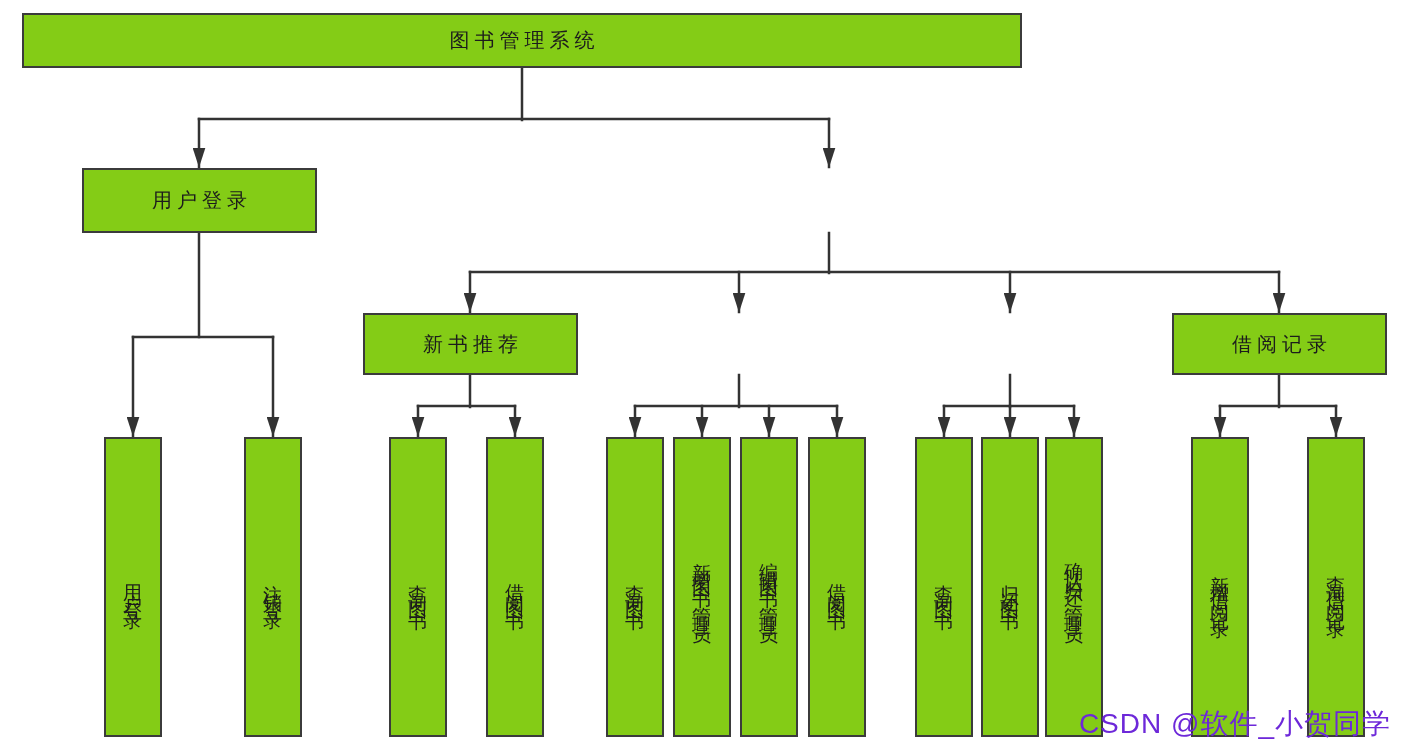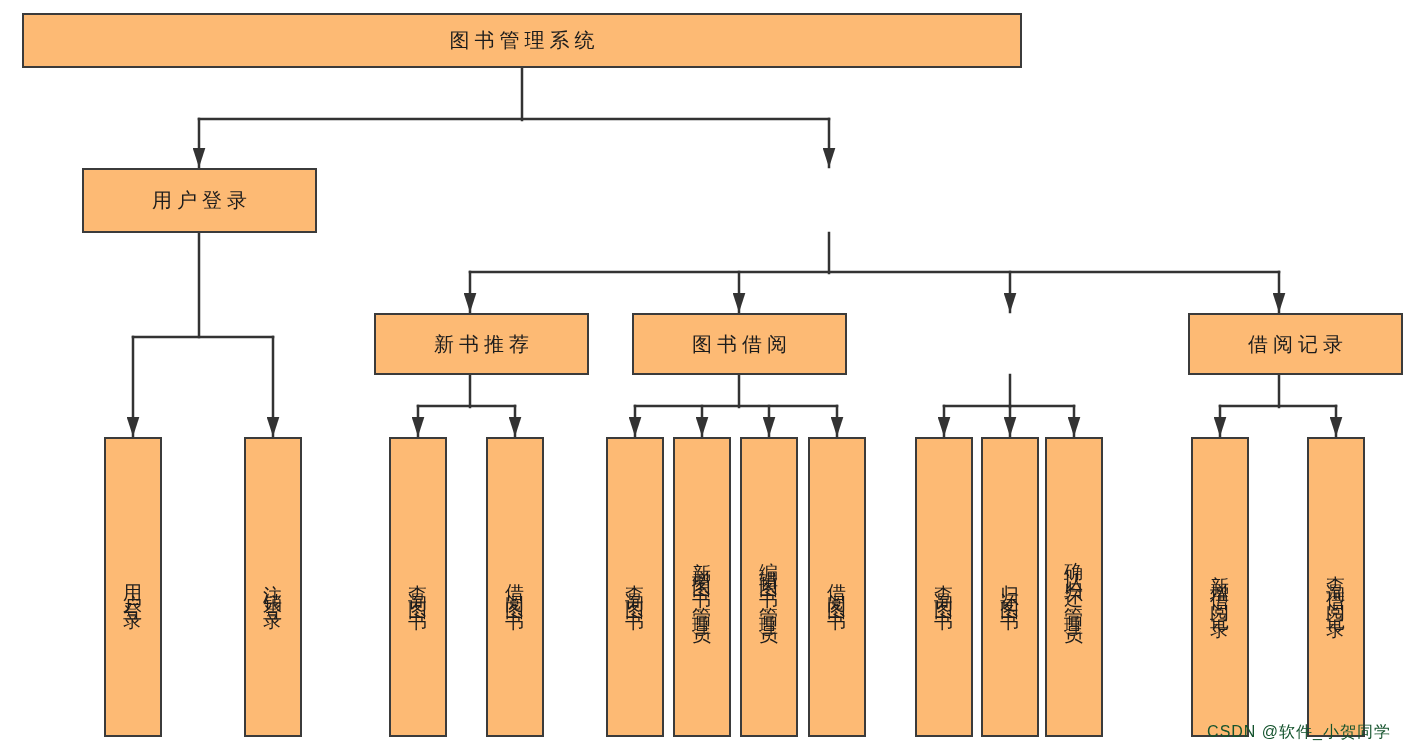--- a/index.html
+++ b/index.html
@@ -5,59 +5,59 @@
   html,body{margin:0;padding:0;background:#ffffff;}
   .canvas{
     position:relative;width:1405px;height:747px;background:#ffffff;
     font-family:"Liberation Sans","DejaVu Sans",sans-serif;color:#1c1c1c;overflow:hidden;
   }
   svg.connectors{position:absolute;left:0;top:0;width:1405px;height:747px;}
   svg.connectors path.ln, svg.connectors line.ln{
     stroke:#333333;stroke-width:2.5;fill:none;stroke-linecap:square;
   }
   .node{
-    position:absolute;background:#fdba74;border:2px solid #3b3b3b;
+    position:absolute;background:#84cc16;border:2px solid #3b3b3b;
     display:flex;align-items:center;justify-content:center;
     box-sizing:border-box;
     text-align:center;
   }
   .node .label{
     font-size:20px;letter-spacing:5px;text-indent:5px;white-space:nowrap;color:#1c1c1c;
   }
   .leaf .label{
     writing-mode:vertical-lr;text-orientation:mixed;
     font-size:19px;letter-spacing:9px;text-indent:0;line-height:1;
     white-space:normal;margin:0;
   }
   
   #n-root{left:22px;top:13px;width:1000px;height:55px;}
   #n-user-login{left:82px;top:168px;width:235px;height:65px;}
   #n-book-mgmt{left:712px;top:168px;width:235px;height:65px;}
   .mid{top:313px;height:62px;width:215px;}
-  #n-new-book{left:374px;}
+  #n-new-book{left:363px;}
   #n-borrow{left:632px;}
   #n-current{left:903px;}
-  #n-record{left:1172px;margin-left:16px;}
+  #n-record{left:1172px;}
   .leaf{top:437px;height:300px;width:58px;}
   #l-user-login{left:104px;}
   #l-logout{left:244px;}
   #l-nb-query{left:389px;}
   #l-nb-borrow{left:486px;}
   #l-bw-query{left:606px;}
   #l-bw-add{left:673px;}
   #l-bw-edit{left:740px;}
   #l-bw-borrow{left:808px;}
   #l-cu-query{left:915px;}
   #l-cu-return{left:981px;}
   #l-cu-confirm{left:1045px;}
   #l-rc-add{left:1191px;}
   #l-rc-query{left:1307px;}
   .watermark{
     position:absolute;right:14px;bottom:4px;
-    font-size:16px;letter-spacing:1px;color:#14532d;z-index:5;
+    font-size:28px;letter-spacing:1px;color:#6d28d9;z-index:5;
   }
 </style>
 </head>
 <body>
 
 <div class="canvas">
 
   <svg class="connectors" width="1405" height="747" viewBox="0 0 1405 747">
     <defs>
       <marker id="arw" viewBox="0 0 20 13" refX="19.5" refY="6.5" markerWidth="20" markerHeight="13" orient="auto" markerUnits="userSpaceOnUse">
@@ -110,23 +110,20 @@
     <span class="label">图书管理系统</span>
   </div>
 
   <div class="node" id="n-user-login">
     <span class="label">用户登录</span>
   </div>
 
   <div class="node mid" id="n-new-book">
     <span class="label">新书推荐</span>
   </div>
-  <div class="node mid" id="n-borrow">
-    <span class="label">图书借阅</span>
-  </div>
   <div class="node mid" id="n-record">
     <span class="label">借阅记录</span>
   </div>
 
   <div class="node leaf" id="l-user-login">
     <span class="label">用户登录</span>
   </div>
   <div class="node leaf" id="l-logout">
     <span class="label">注销登录</span>
   </div>

